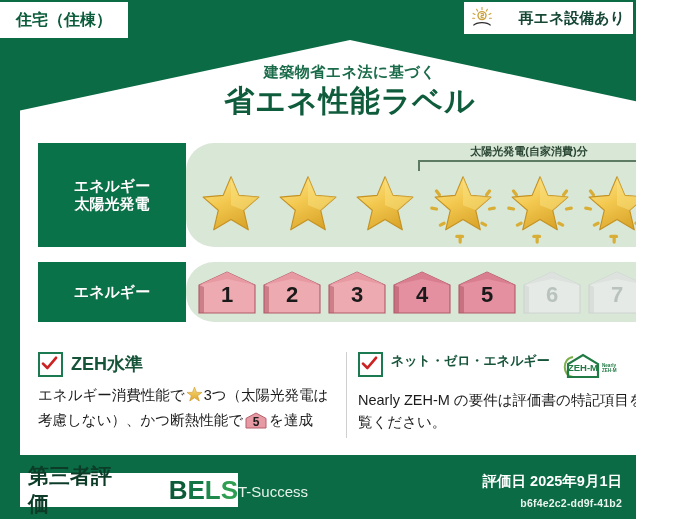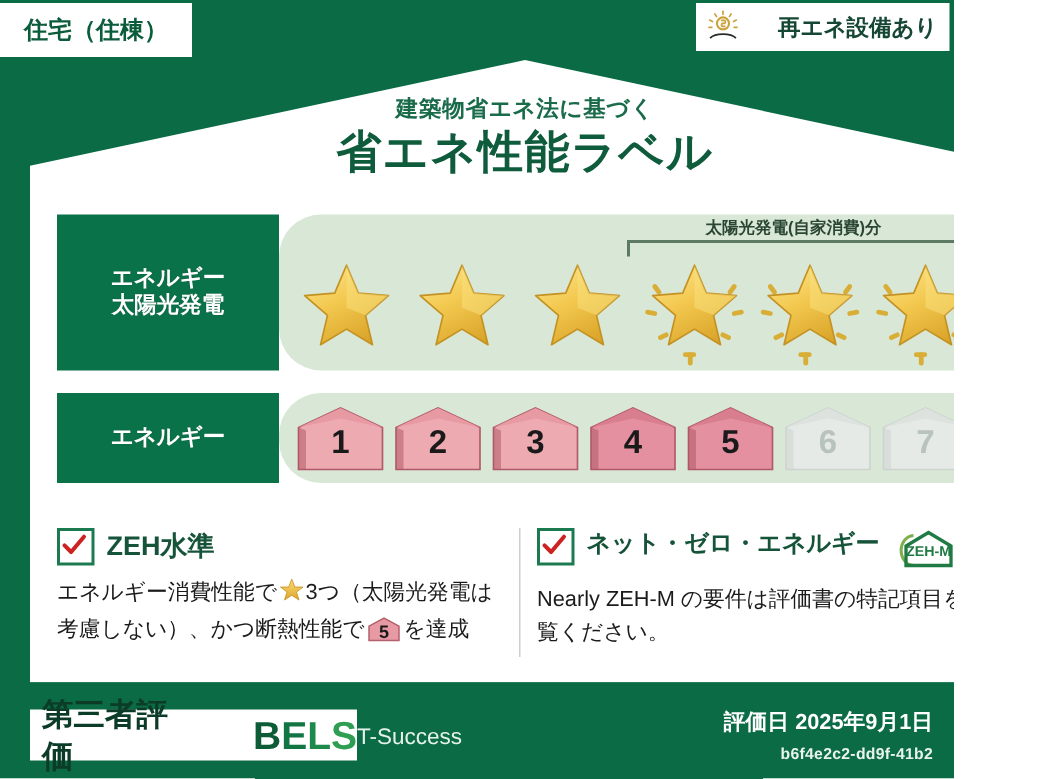--- a/index.html
+++ b/index.html
@@ -125,21 +125,21 @@
   .zeh-head{display:flex;align-items:flex-start;gap:8px;}
   .chk{
     width:21px;height:21px;border:2px solid #1c7a50;background:#fff;
     flex:0 0 auto;position:relative;
   }
   .chk svg{position:absolute;left:1px;top:1px;}
   .zeh-title{
     font-size:18px;font-weight:bold;color:#16543a;white-space:nowrap;
     letter-spacing:0px;
   }
-  #zeh-right .zeh-title{font-size:16px;}
+  #zeh-right .zeh-title{font-size:13px;}
   .zeh-logo{width:58px;height:30px;flex:0 0 auto;margin-left:2px;}
   .zeh-body{
     margin-top:7px;font-size:14.5px;color:#1b1b1b;line-height:1.55;
   }
   .inline-star{vertical-align:-3px;margin:0 1px;}
   .inline-grade{
     display:inline-block;vertical-align:-4px;margin:0 2px;
     width:22px;height:17px;position:relative;
   }
   .inline-grade .gnum{

